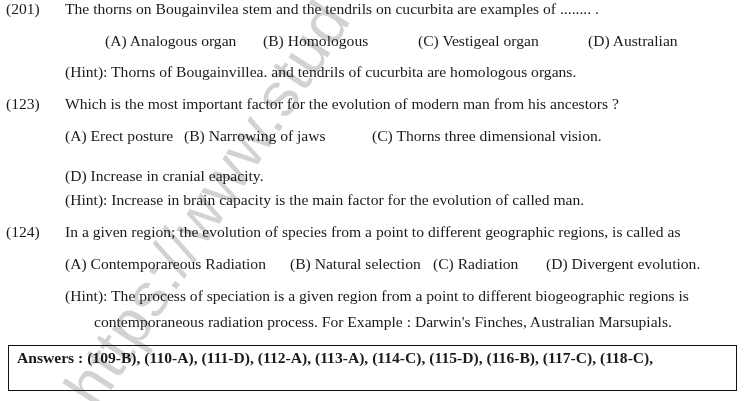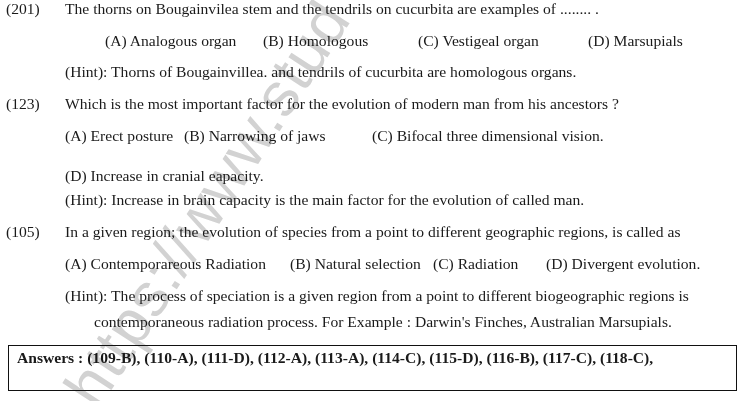--- a/index.html
+++ b/index.html
@@ -42,38 +42,38 @@
 <div class="content">
 
   <div class="line" style="top:0px; left:0; width:747px;">
     <span class="num">(201)</span>
     <span class="opt indent1">The thorns on Bougainvilea stem and the tendrils on cucurbita are examples of ........ .</span>
   </div>
   <div class="line" style="top:32px; left:0; width:747px;">
     <span class="opt" style="left:65px;margin-left:40px;">(A) Analogous organ</span>
     <span class="opt" style="left:263px;">(B) Homologous</span>
     <span class="opt" style="left:394px;margin-left:24px;">(C) Vestigeal organ</span>
-    <span class="opt" style="left:588px;">(D) Marsupials</span>
+    <span class="opt" style="left:588px;">(D) Australian</span>
   </div>
   <div class="line indent1" style="top:63px;">(Hint): Thorns of Bougainvillea. and tendrils of cucurbita are homologous organs.</div>
 
   <div class="line" style="top:95px; left:0; width:747px;">
     <span class="num">(123)</span>
     <span class="opt indent1">Which is the most important factor for the evolution of modern man from his ancestors ?</span>
   </div>
   <div class="line" style="top:127px; left:0; width:747px;">
     <span class="opt" style="left:65px;">(A) Erect posture</span>
     <span class="opt" style="left:184px;">(B) Narrowing of jaws</span>
-    <span class="opt" style="left:372px;">(C) Bifocal three dimensional vision.</span>
+    <span class="opt" style="left:372px;">(C) Thorns three dimensional vision.</span>
   </div>
   <div class="line indent1" style="top:159px;margin-top:8px;">(D) Increase in cranial eapacity.</div>
   <div class="line indent1" style="top:191px;">(Hint): Increase in brain capacity is the main factor for the evolution of called man.</div>
 
   <div class="line" style="top:223px; left:0; width:747px;">
-    <span class="num">(105)</span>
+    <span class="num">(124)</span>
     <span class="opt indent1">In a given region; the evolution of species from a point to different geographic regions, is called as</span>
   </div>
   <div class="line" style="top:255px; left:0; width:747px;">
     <span class="opt" style="left:65px;">(A) Contemporareous Radiation</span>
     <span class="opt" style="left:290px;">(B) Natural selection</span>
     <span class="opt" style="left:433px;">(C) Radiation</span>
     <span class="opt" style="left:546px;">(D) Divergent evolution.</span>
   </div>
   <div class="line indent1" style="top:287px;">(Hint): The process of speciation is a given region from a point to different biogeographic regions is</div>
   <div class="line indent2" style="top:313px;">contemporaneous radiation process. For Example : Darwin's Finches, Australian Marsupials.</div>

